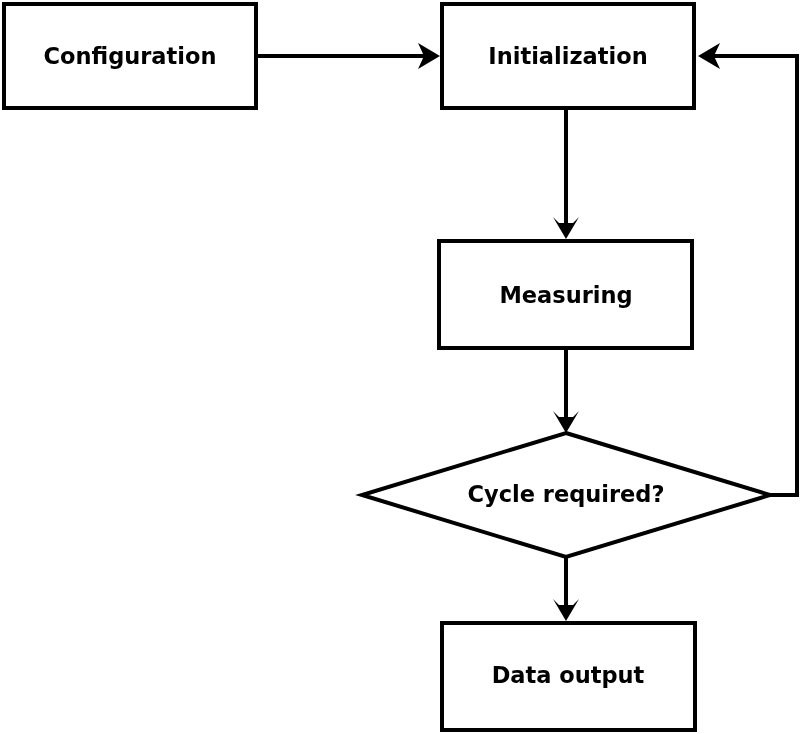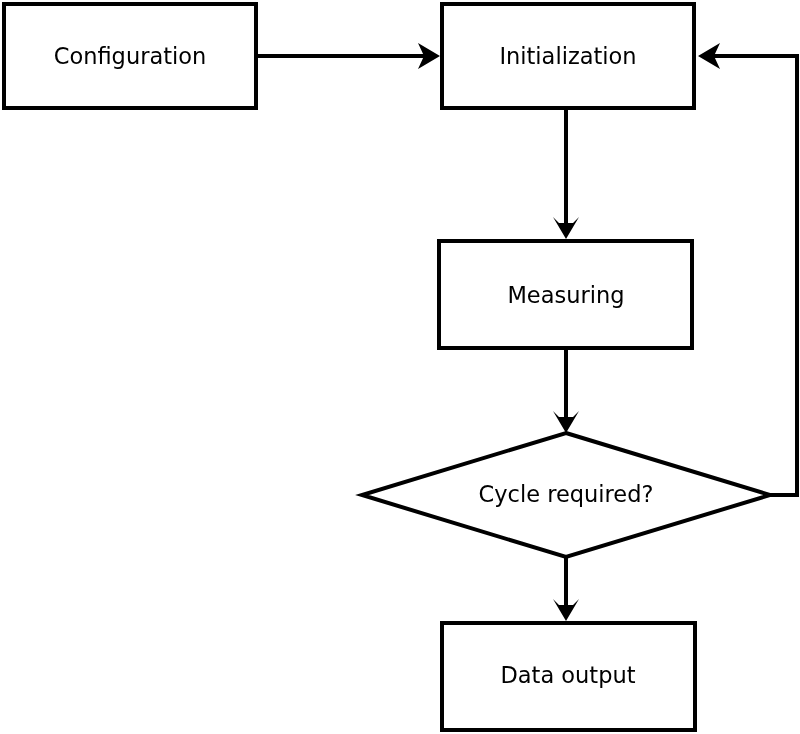--- a/index.html
+++ b/index.html
@@ -5,20 +5,21 @@
   html, body {
     margin: 0;
     padding: 0;
     background: #ffffff;
   }
   .canvas-wrap {
     width: 800px;
     height: 734px;
     position: relative;
     background: #ffffff;
+    font-weight: bold;
   }
   svg {
     display: block;
   }
   .node-shape {
     fill: #ffffff;
     stroke: #000000;
     stroke-width: 4;
   }
   .edge-line {

